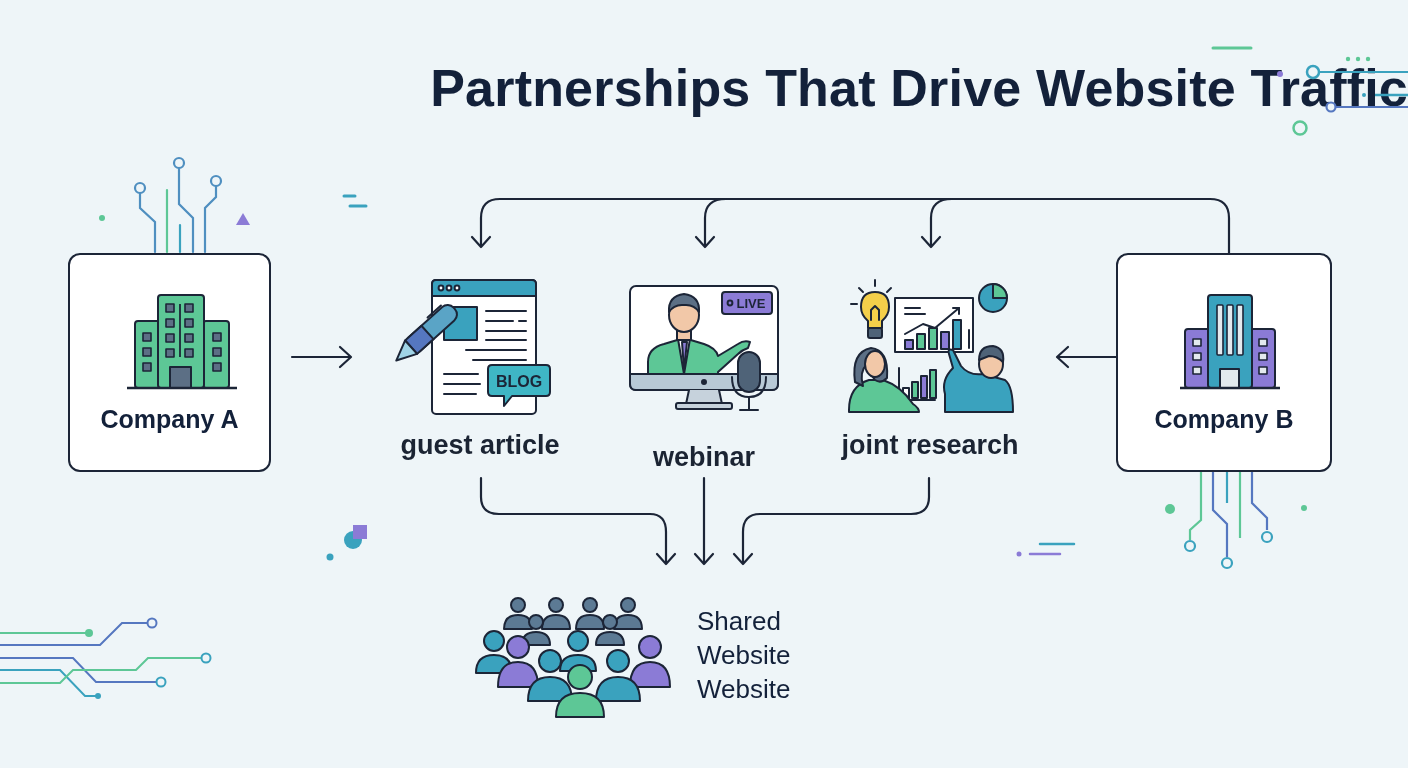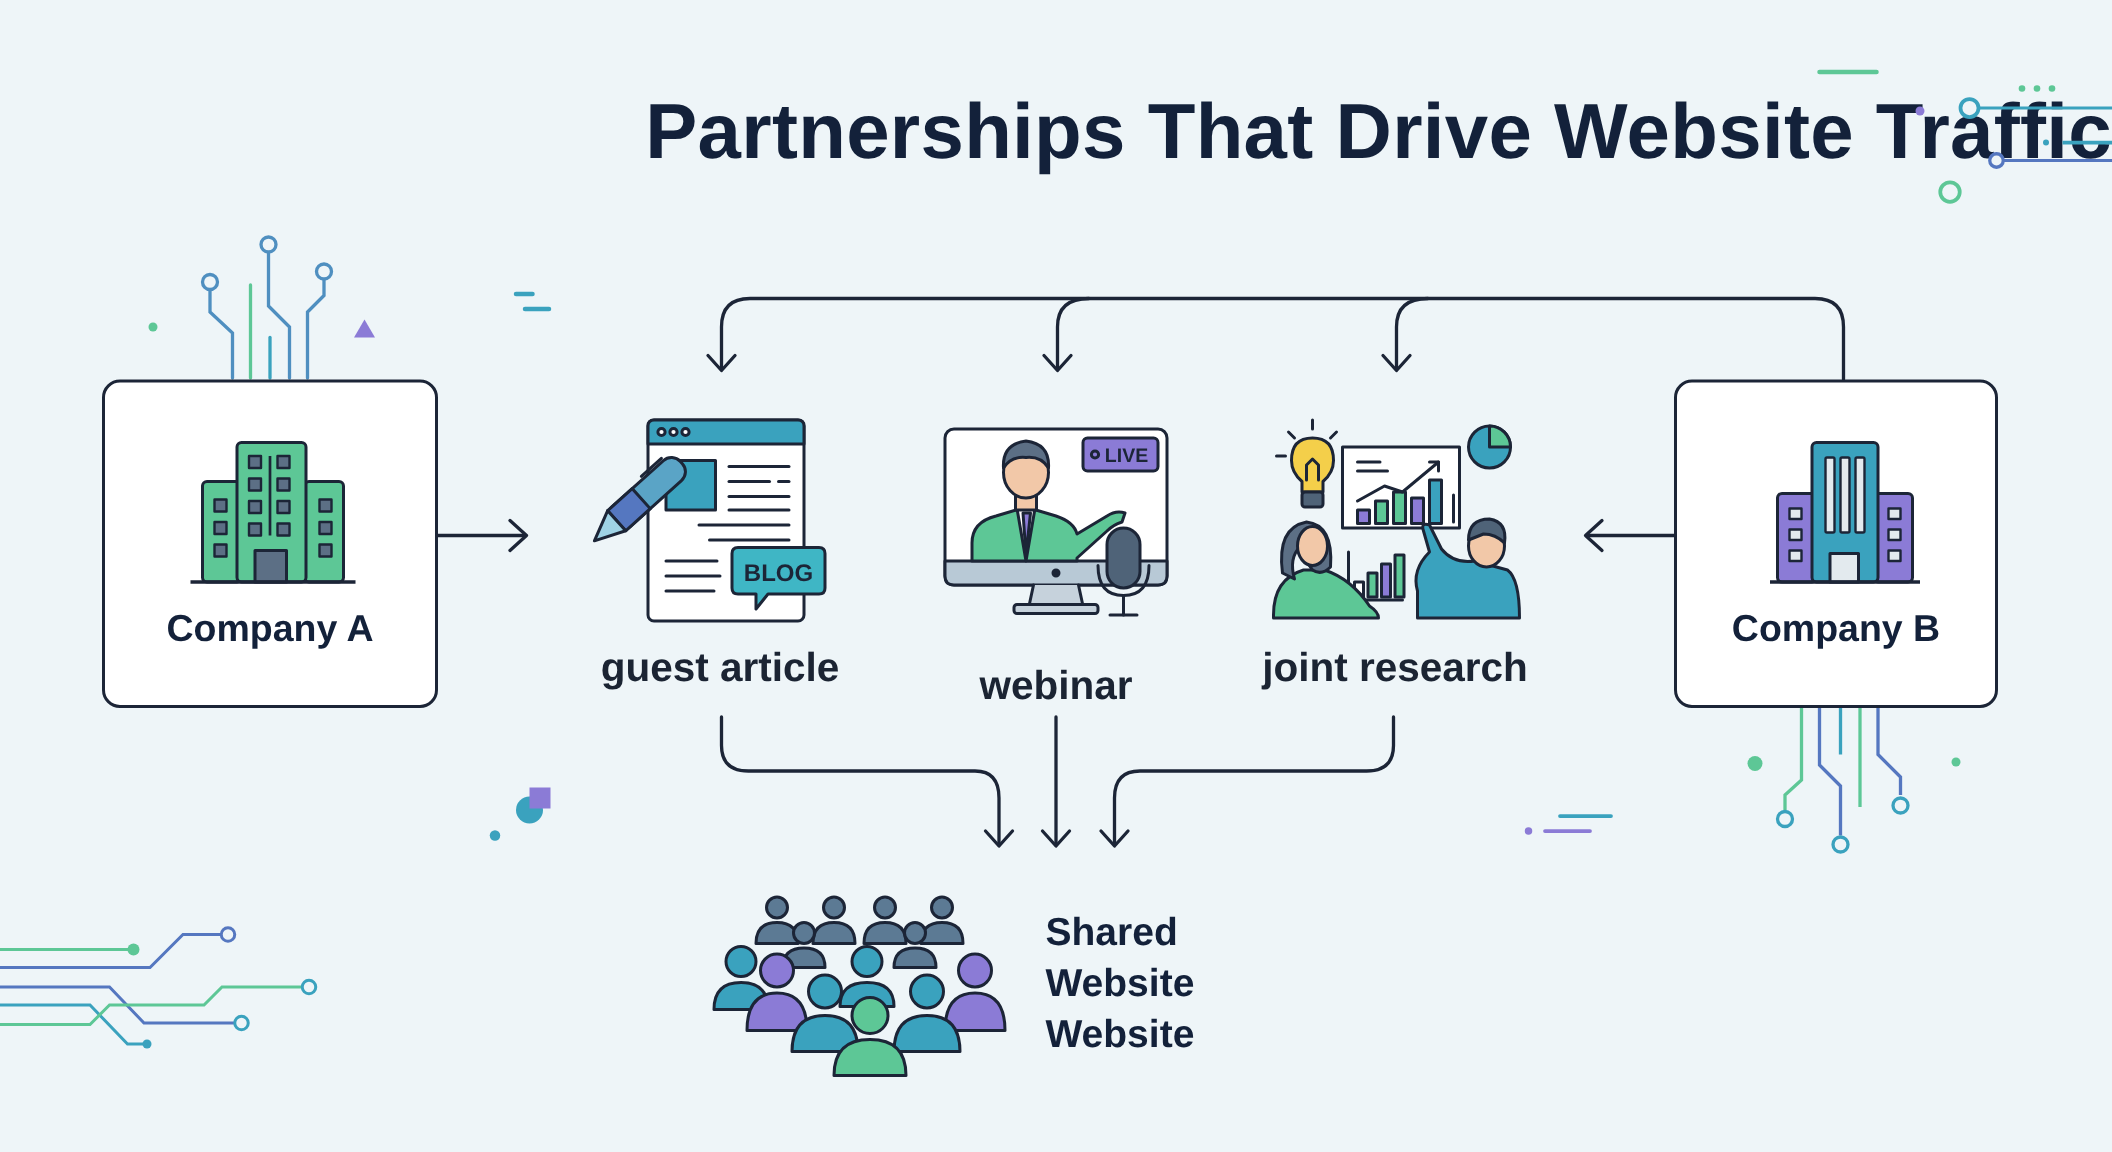--- a/index.html
+++ b/index.html
@@ -24,21 +24,21 @@
   .company-label {
     position: absolute; left: 0; width: 100%; text-align: center;
     font-size: 25px; font-weight: 700; color: #13213a;
   }
   .node-label {
     position: absolute; text-align: center; font-size: 27px;
     font-weight: 700; color: #1b2433;
   }
   .outcome-label {
     position: absolute; left: 697px; top: 604px;
-    font-size: 26px; font-weight: 700; line-height: 34px; color: #13213a;
+    font-size: 26px; font-weight: 400; line-height: 34px; color: #13213a;
   }
   svg { position: absolute; overflow: visible; }
 </style>
 </head>
 <body>
 
 <div class="title">Partnerships That Drive Website Traffic</div>
 
 <svg width="1408" height="768" style="left:0;top:0" viewBox="0 0 1408 768">
   <g fill="none" stroke-width="2.2" stroke-linecap="round">
@@ -124,21 +124,21 @@
 
     <path d="M481 478 V497 Q481 514 499 514 H650 Q666 514 666 532 V563"></path>
     <path d="M704 478 V563"></path>
     <path d="M929 478 V497 Q929 514 911 514 H760 Q743 514 743 532 V563"></path>
     <path d="M657 554 L666 564 L675 554"></path>
     <path d="M695 554 L704 564 L713 554"></path>
     <path d="M734 554 L743 564 L752 554"></path>
   </g>
 </svg>
 
-<div class="company-box" style="left:68px;top:253px;width:224px;height:219px;">
+<div class="company-box" style="left:68px;top:253px;width:203px;height:219px;">
   <svg width="110" height="100" style="left:57px;top:36px" viewBox="0 0 110 100">
     <g stroke="#1c2537" stroke-width="2" stroke-linejoin="round">
       <rect x="8" y="30" width="26" height="67" rx="3" fill="#5dc796"></rect>
       <rect x="76" y="30" width="26" height="67" rx="3" fill="#5dc796"></rect>
       <rect x="31" y="4" width="46" height="93" rx="3" fill="#5dc796"></rect>
       <g fill="#5c6f85" stroke-width="1.6">
         <rect x="16" y="42" width="8" height="8"></rect>
           <rect x="16" y="57" width="8" height="8"></rect>
           <rect x="16" y="72" width="8" height="8"></rect>
         <rect x="86" y="42" width="8" height="8"></rect>

